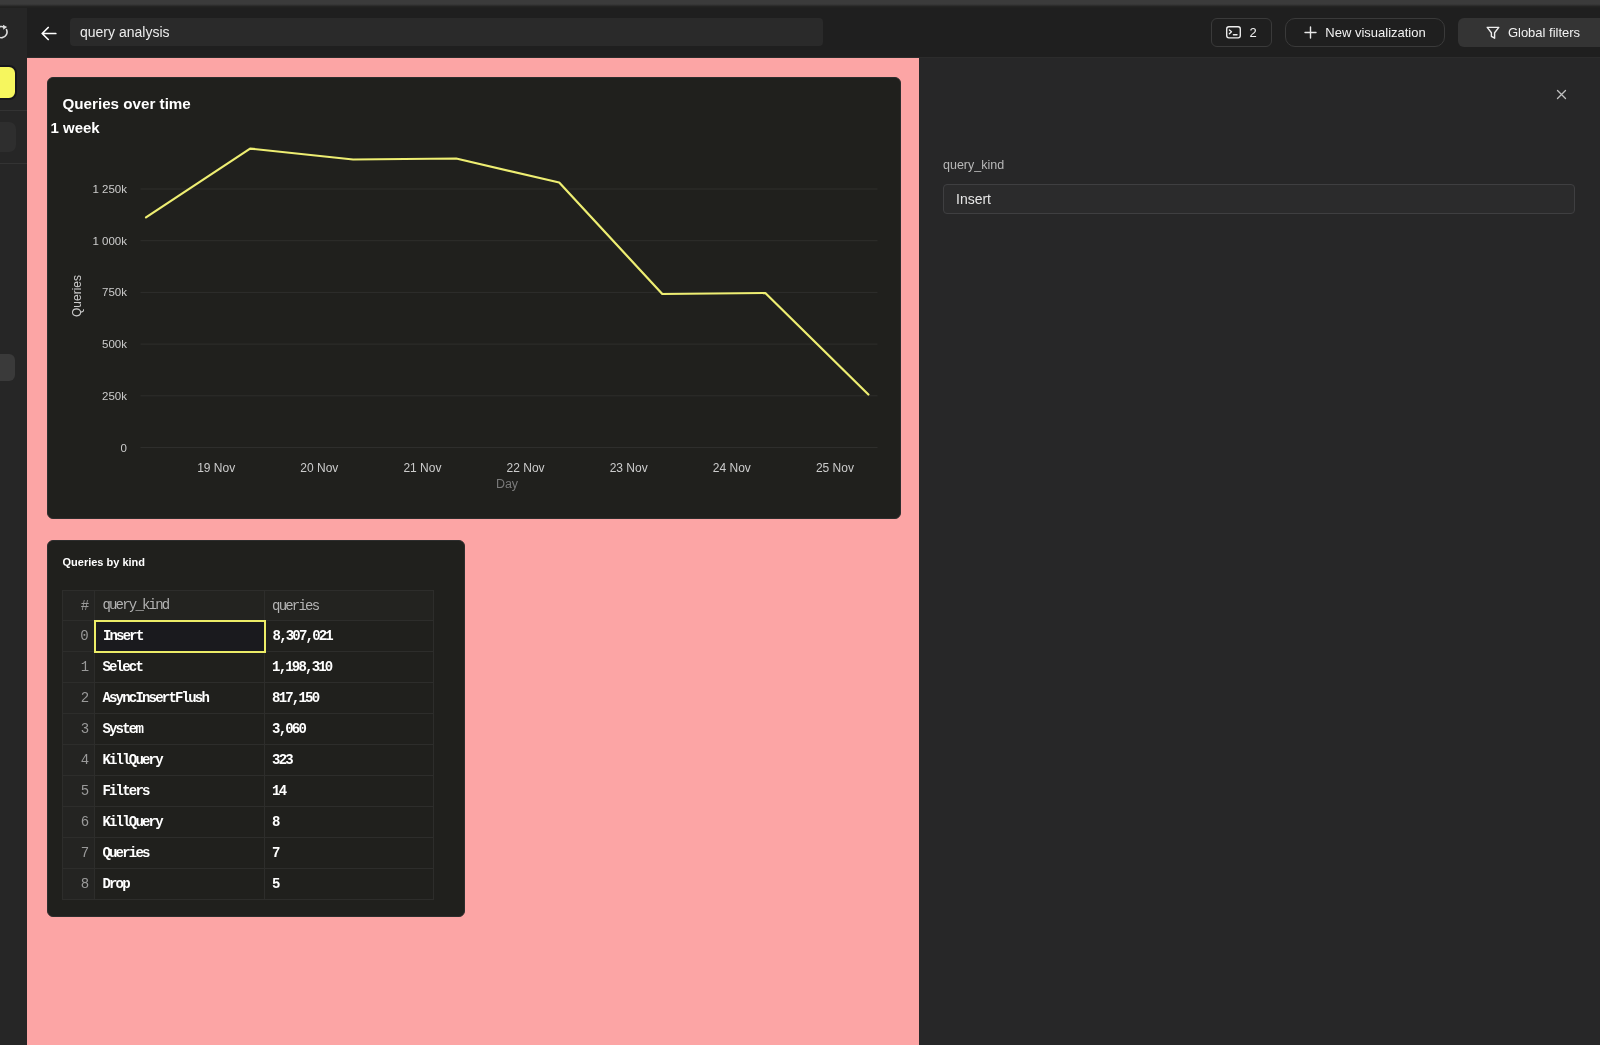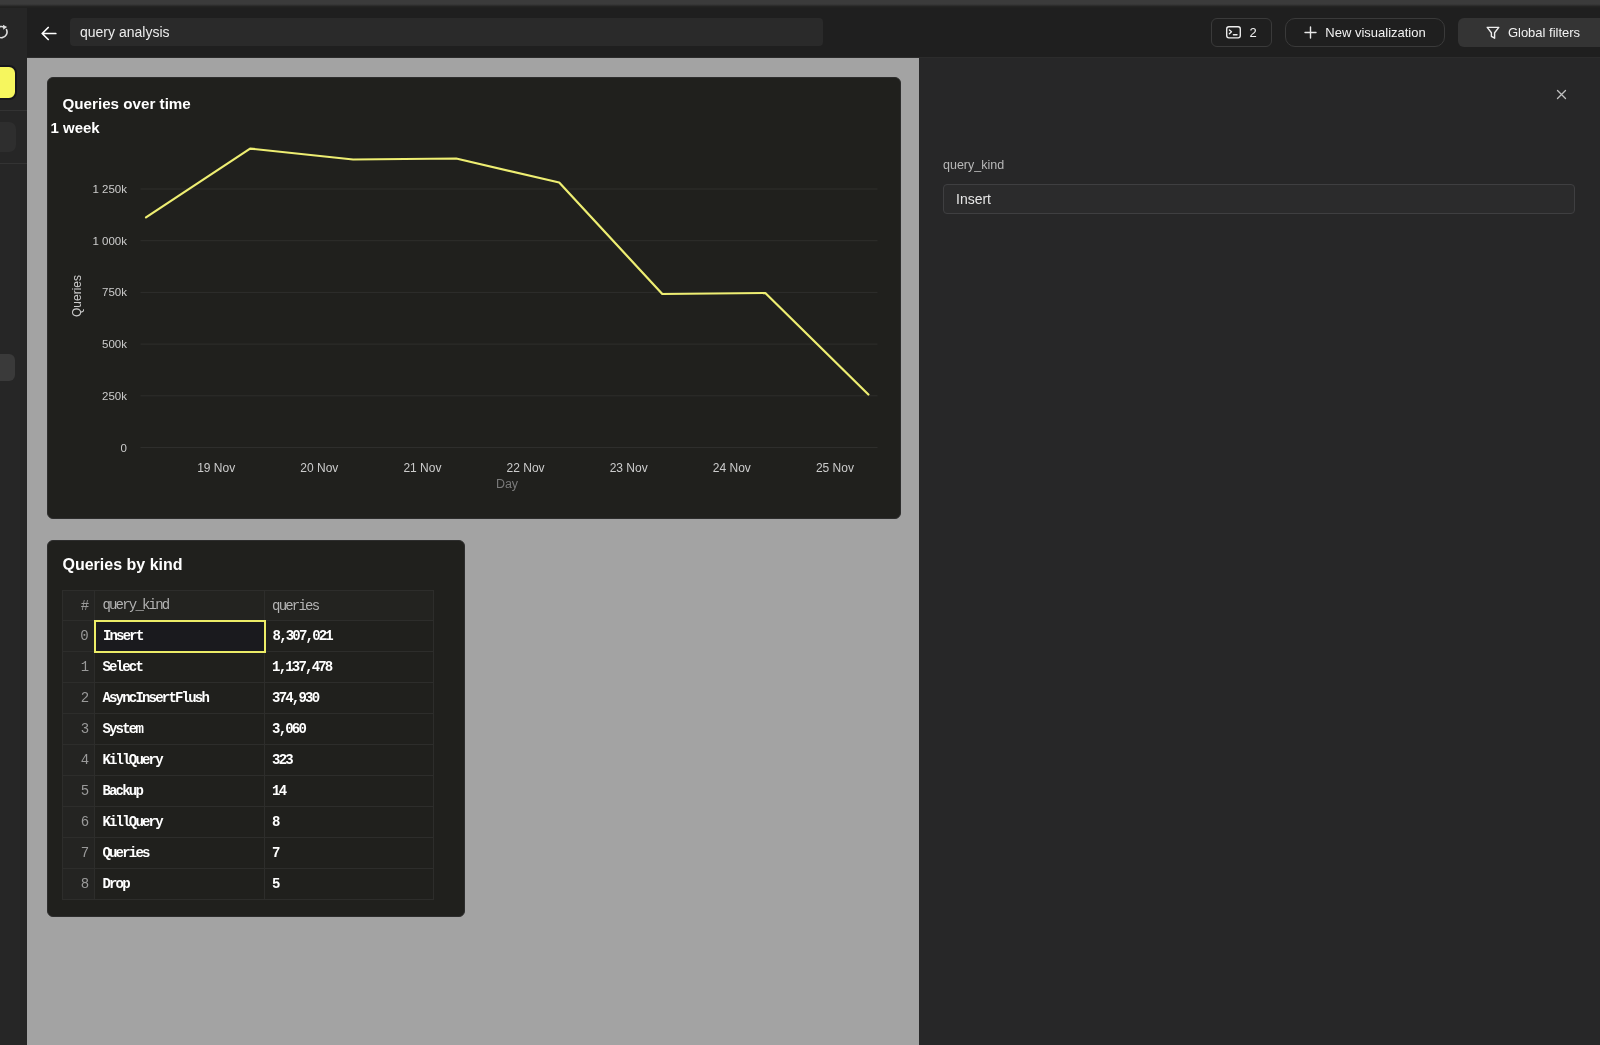--- a/index.html
+++ b/index.html
@@ -21,27 +21,27 @@
 
   
   #sidebar { left:0; top:8px; width:27px; height:1037px; background:#262626; }
   #sbline1 { left:0; top:102px; width:27px; height:1px; background:#333333; }
   #sbline2 { left:0; top:155px; width:27px; height:1px; background:#333333; }
   #sbyellow { left:-8px; top:57px; width:25px; height:35px; background:#f6f65e; border:2px solid #16161c; border-radius:8px; }
   #sbgray1 { left:-8px; top:114px; width:24px; height:30px; background:#2e2e2e; border-radius:7px; }
   #sbgray2 { left:-8px; top:346px; width:23px; height:27px; background:#3a3a3a; border-radius:6px; }
 
   
-  #main { left:27px; top:58px; width:892px; height:987px; background:#a3a3a3; }
+  #main { left:27px; top:58px; width:892px; height:987px; background:#fca5a5; }
   .card { position:absolute; background:#20201d; border:1px solid #2d2d2d; border-radius:6px; }
   #chartcard { left:19.5px; top:19px; width:854px; height:442px; }
   #chartcard h2 { color:#ffffff; font-size:15.2px; font-weight:bold; position:absolute; left:15px; top:16.5px; }
   #chartcard h3 { color:#ffffff; font-size:15px; font-weight:bold; position:absolute; left:3px; top:40.5px; }
   #tablecard { left:19.5px; top:481.5px; width:418px; height:377px; }
-  #tablecard h2 { color:#ffffff; font-size:16px; font-weight:bold; position:absolute; left:15px; top:15.5px; }
+  #tablecard h2 { color:#ffffff; font-size:11px; font-weight:bold; position:absolute; left:15px; top:15.5px; }
 
   
   #qtable { position:absolute; left:14px; top:49.5px; width:372px; border-collapse:collapse; font-family:"Liberation Mono", monospace; font-size:14px; letter-spacing:-1.8px; }
   #qtable td { border:1px solid #2d2d2b; height:31px; padding:0; vertical-align:middle; }
   #qtable .hdr td { background:#232320; color:#b3b3b3; height:30px; }
   #qtable td.idx { background:#242422; color:#9a9a9a; width:33px; text-align:right; padding-right:7px; }
   #qtable td.c1 { width:170px; padding-left:7px; color:#ffffff; font-weight:bold; }
   #qtable td.c2 { width:169px; padding-left:7px; color:#ffffff; font-weight:bold; }
   #qtable .hdr td.c1, #qtable .hdr td.c2 { background:#232320; color:#b3b3b3; font-weight:normal; }
   #qtable td.sel { border:2px solid #ecec67; background:#1a1a1e; }
@@ -138,40 +138,40 @@
             <td class="c2">queries</td>
           </tr>
       <tr>
             <td class="idx">0</td>
             <td class="c1 sel">Insert</td>
             <td class="c2">8,307,021</td>
           </tr>
       <tr>
             <td class="idx">1</td>
             <td class="c1">Select</td>
-            <td class="c2">1,137,478</td>
+            <td class="c2">1,198,310</td>
           </tr>
       <tr>
             <td class="idx">2</td>
             <td class="c1">AsyncInsertFlush</td>
-            <td class="c2">374,930</td>
+            <td class="c2">817,150</td>
           </tr>
       <tr>
             <td class="idx">3</td>
             <td class="c1">System</td>
             <td class="c2">3,060</td>
           </tr>
       <tr>
             <td class="idx">4</td>
             <td class="c1">KillQuery</td>
             <td class="c2">323</td>
           </tr>
       <tr>
             <td class="idx">5</td>
-            <td class="c1">Backup</td>
+            <td class="c1">Filters</td>
             <td class="c2">14</td>
           </tr>
       <tr>
             <td class="idx">6</td>
             <td class="c1">KillQuery</td>
             <td class="c2">8</td>
           </tr>
       <tr>
             <td class="idx">7</td>
             <td class="c1">Queries</td>

